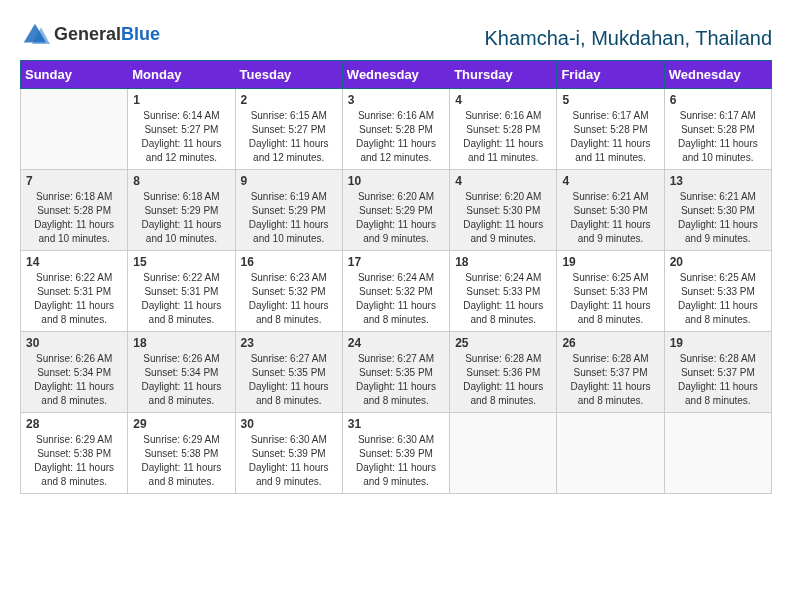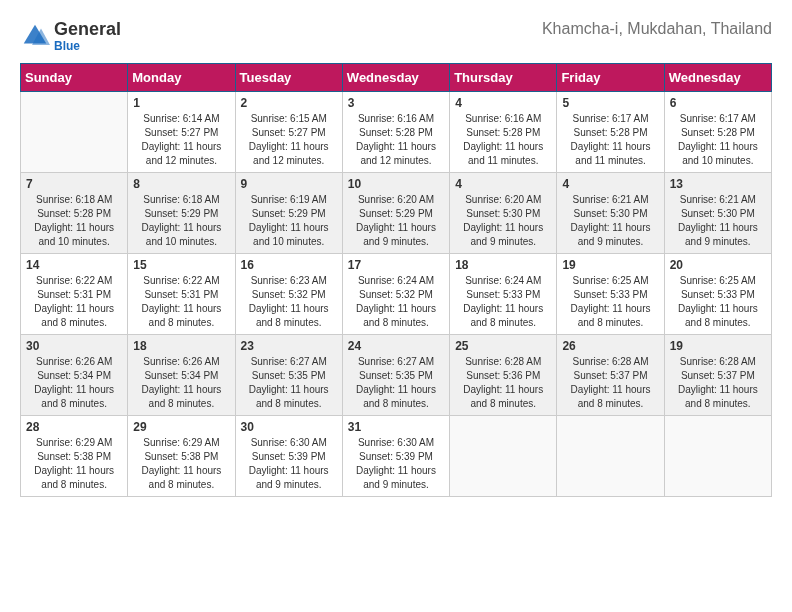--- a/index.html
+++ b/index.html
@@ -16,56 +16,56 @@
       align-items: flex-start;
       margin-bottom: 10px;
     }
     .logo {
       display: flex;
       align-items: center;
       gap: 4px;
     }
     .logo-text {
       display: flex;
-      flex-direction: column;
       line-height: 1.1;
     }
     .logo-general {
       font-size: 18px;
       font-weight: bold;
       color: #333;
     }
     .logo-blue {
-      font-size: 12px;
+      font-size: 18px;
       font-weight: bold;
       color: #1a6bbf;
     }
     .logo-icon {
       width: 30px;
       height: 30px;
     }
     .title-block {
       text-align: right;
     }
     .month-title {
       font-size: 36px;
       font-weight: bold;
       color: #333;
     }
     .location-title {
-      font-size: 16px;
-      color: #737373;
+      font-size: 20px;
+      color: #0c4a6e;
+      margin-top: 7px;
     }
     .calendar {
       width: 100%;
       border-collapse: collapse;
       border: 1px solid #ccc;
     }
     .calendar th {
-      background-color: #be185d;
+      background-color: #6d28d9;
       color: white;
       font-size: 13px;
       font-weight: bold;
       padding: 6px 4px;
       text-align: left;
       border: 1px solid #1a6090;
     }
     .calendar td {
       width: 14.28%;
       vertical-align: top;

